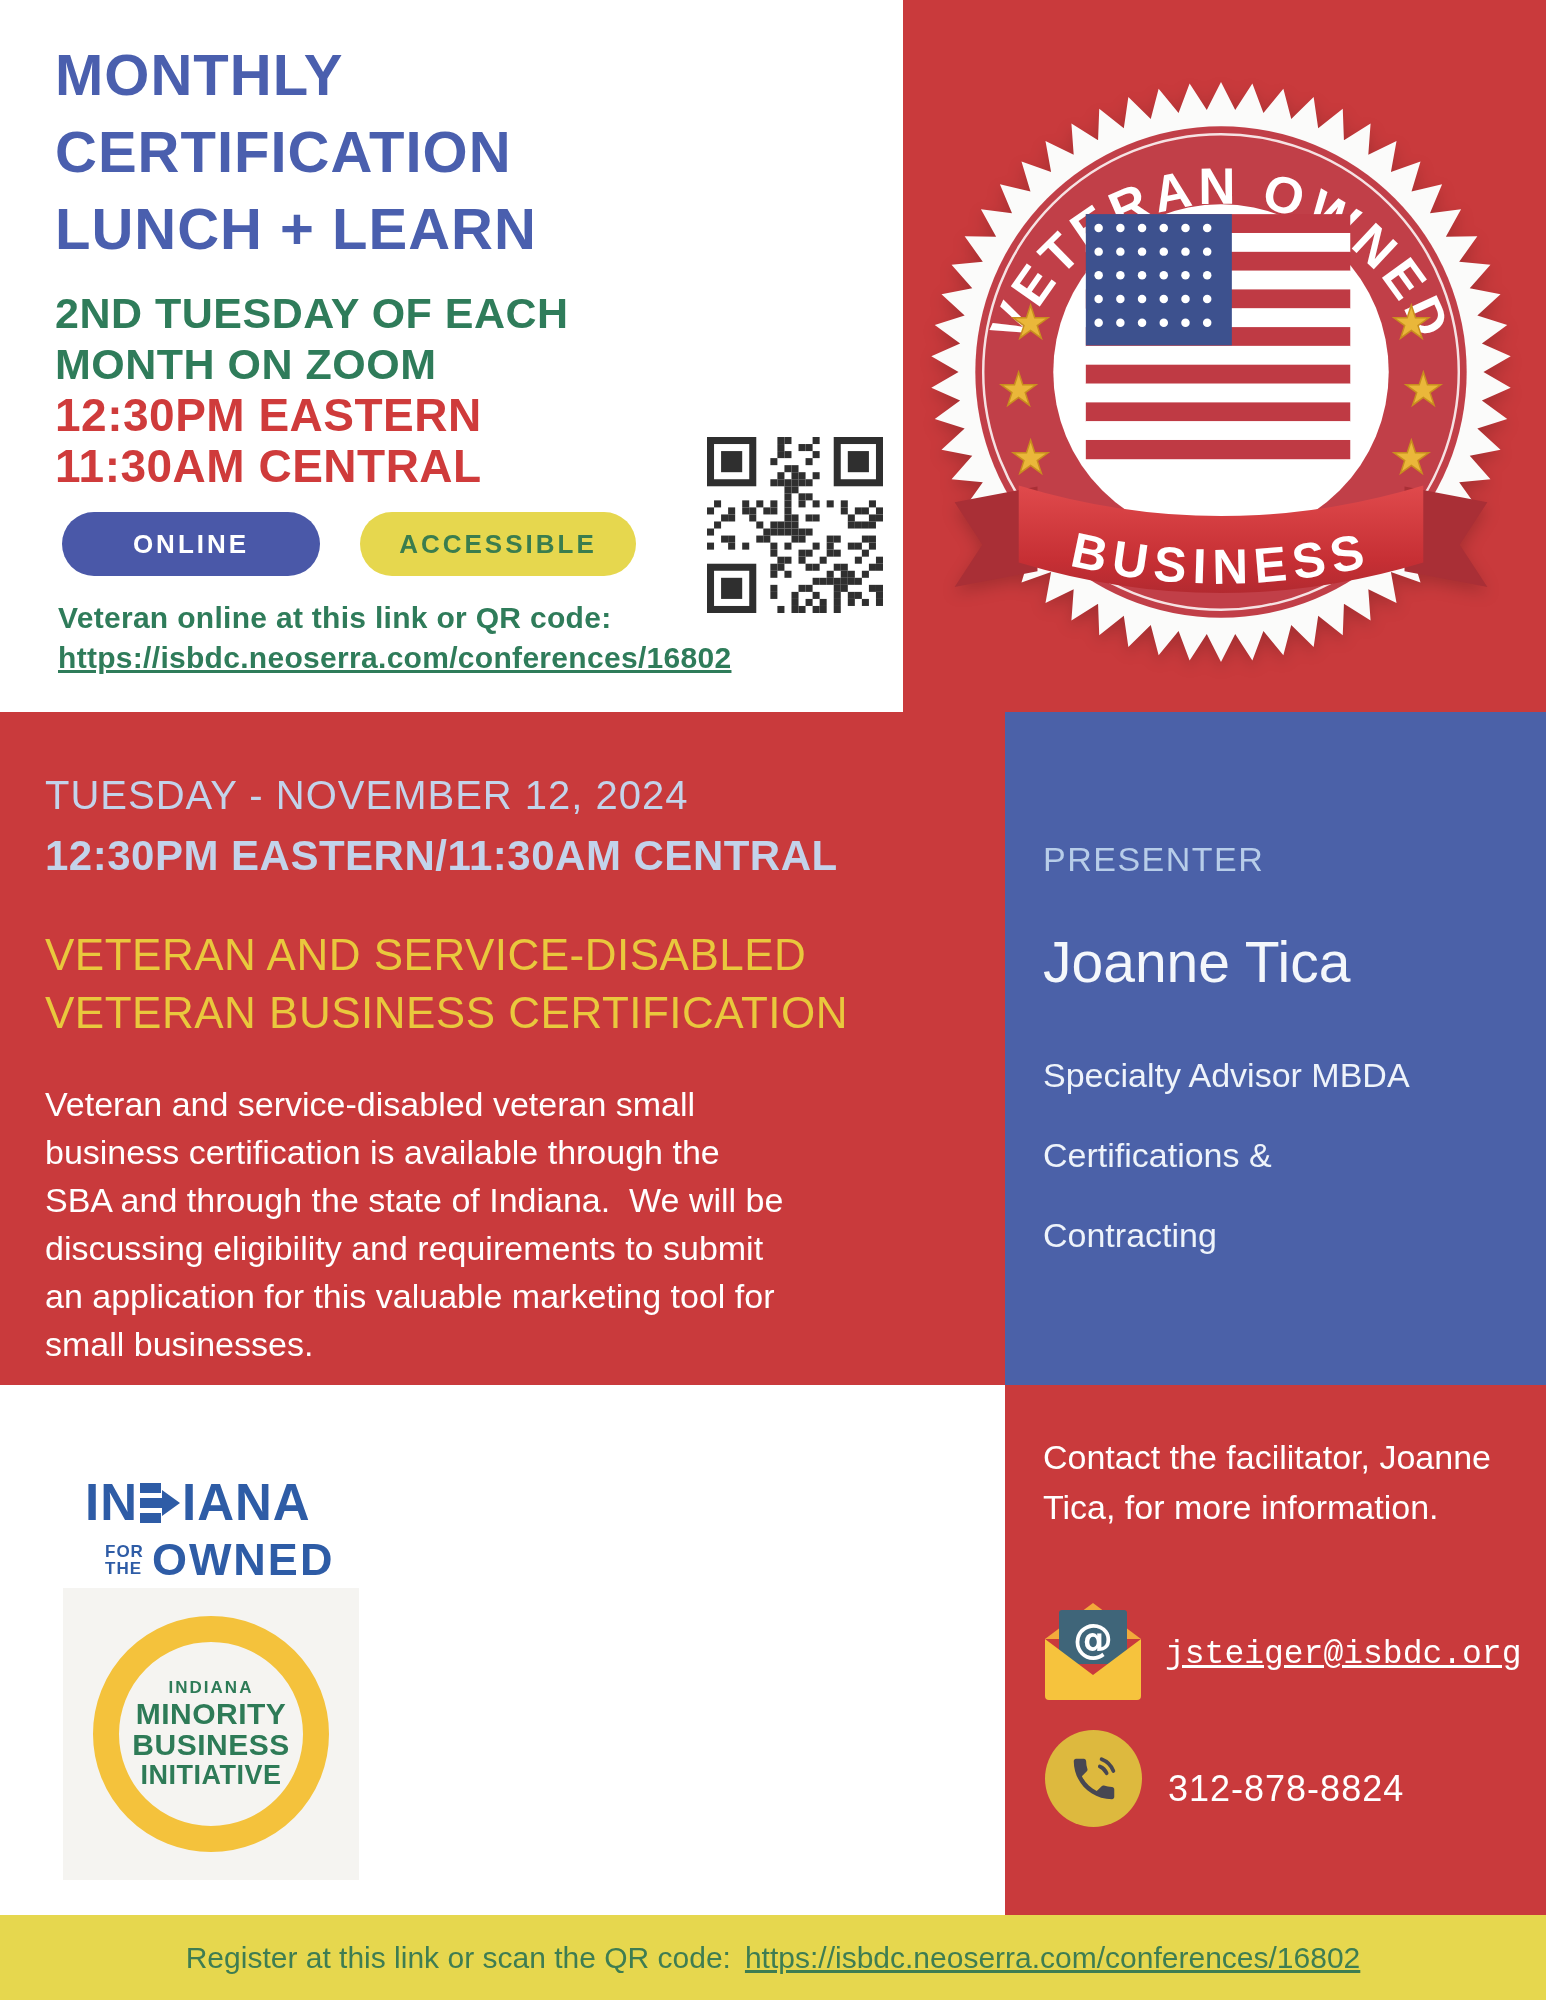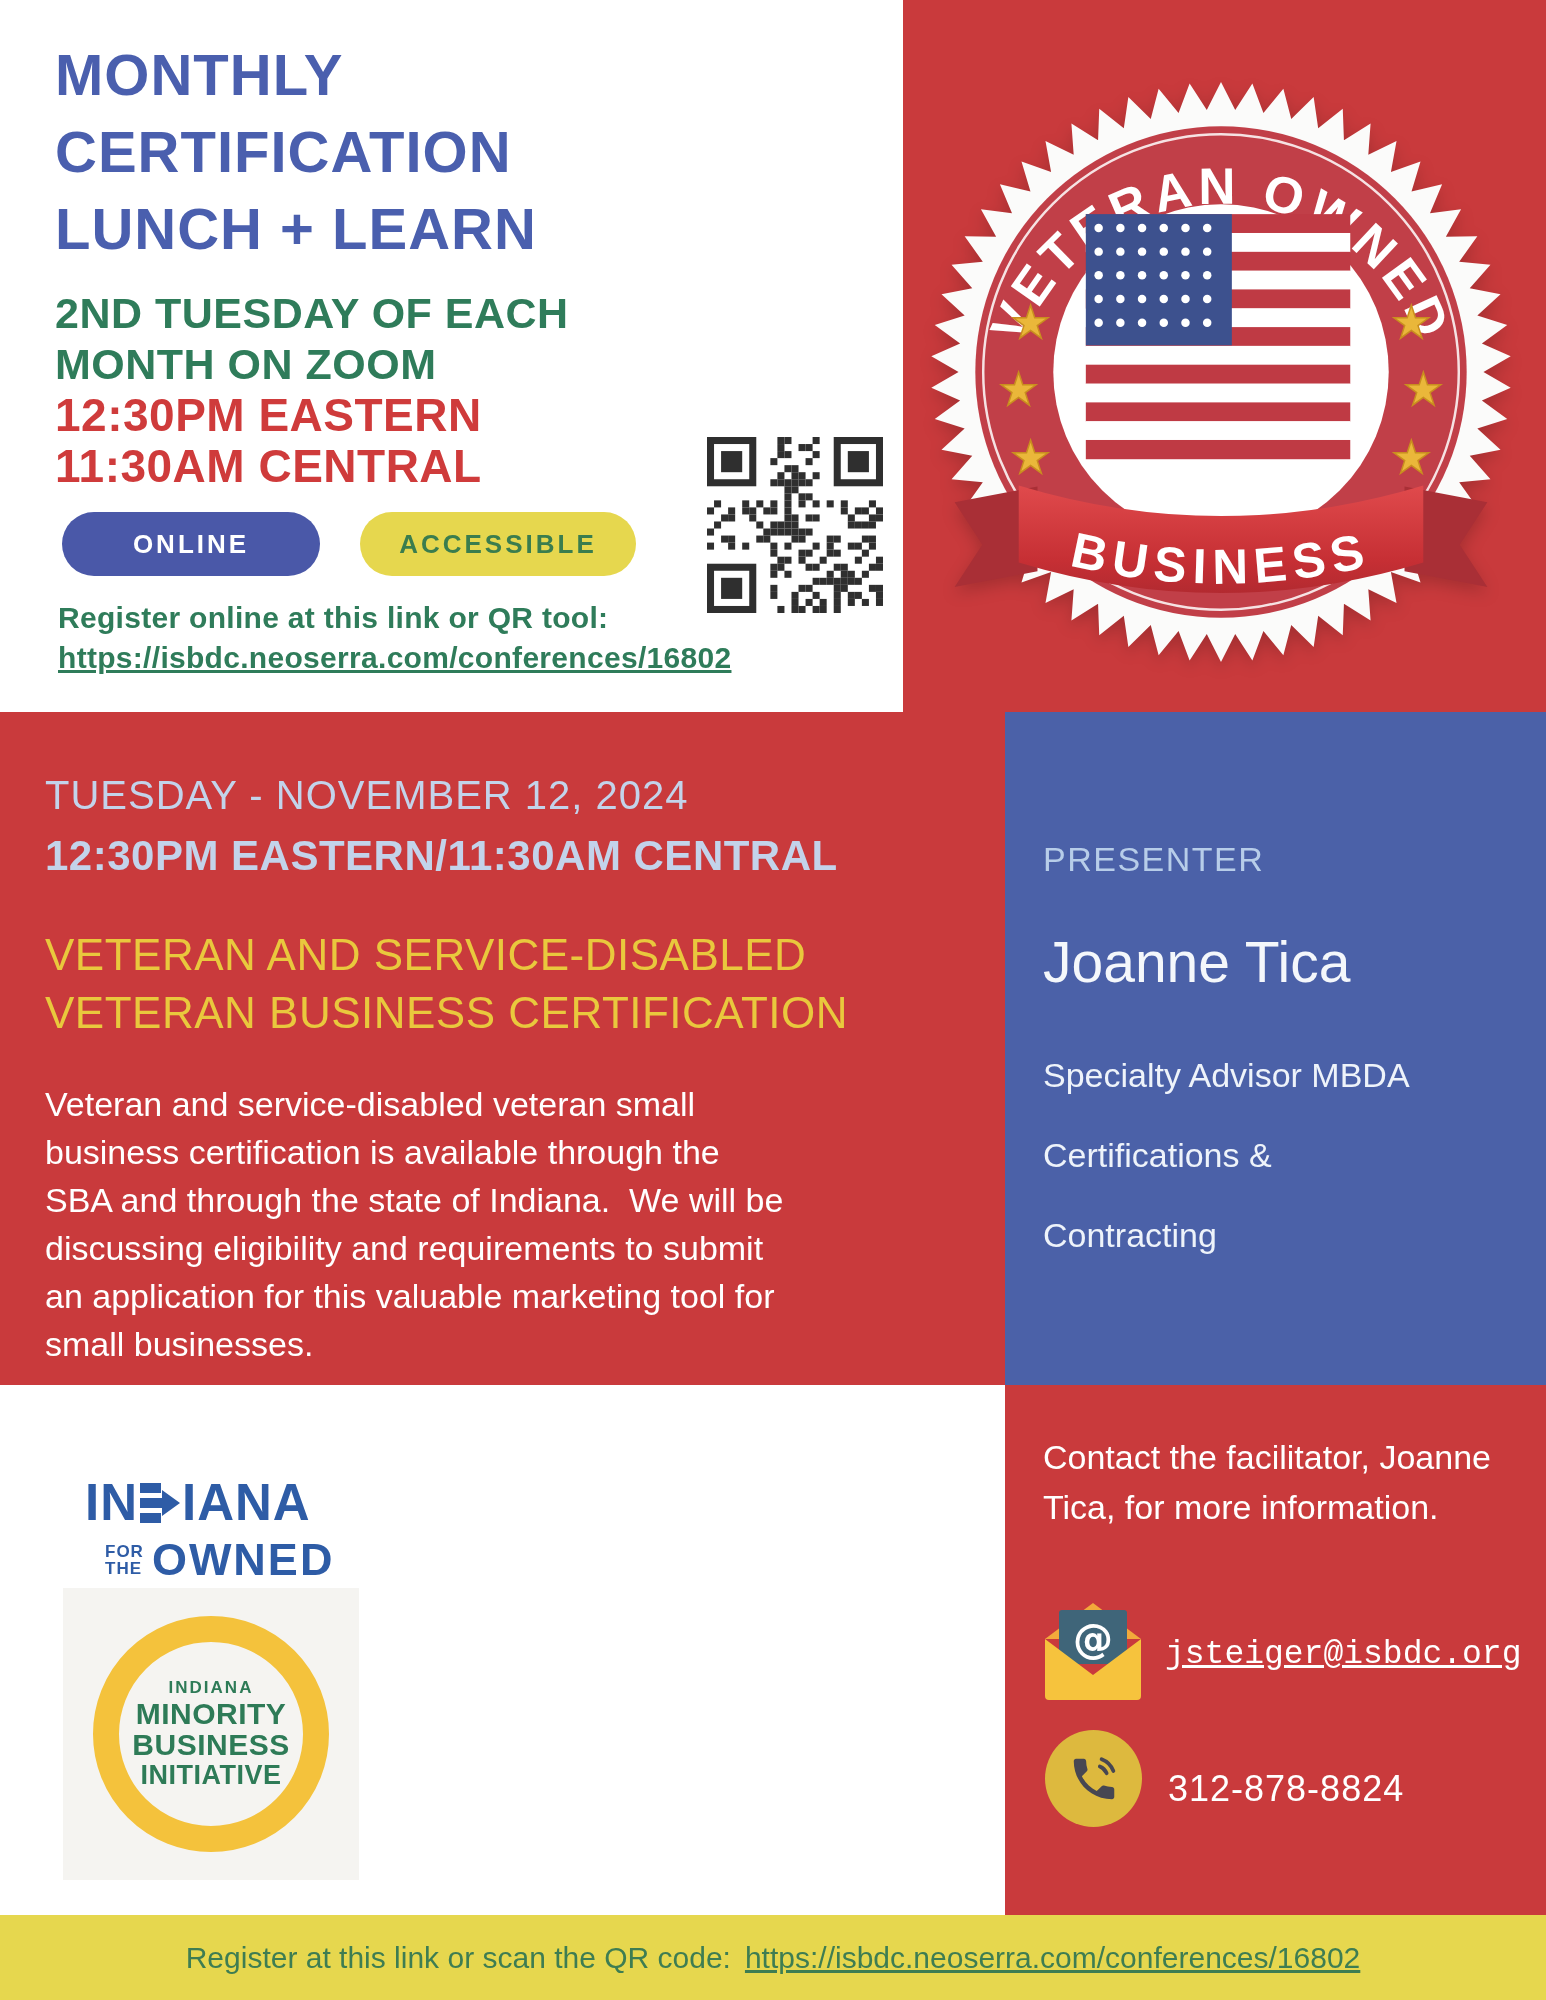--- a/index.html
+++ b/index.html
@@ -98,21 +98,21 @@
     </div>
     <div class="time-block">
       <div class="time-line">12:30PM EASTERN</div>
       <div class="time-line">11:30AM CENTRAL</div>
     </div>
     <div class="pill-row">
       <div class="pill pill-online">ONLINE</div>
       <div class="pill pill-accessible">ACCESSIBLE</div>
     </div>
     <div class="register-block">
-      <div class="register-line">Register online at this link or QR tool:</div>
+      <div class="register-line">Veteran online at this link or QR code:</div>
       <a class="register-url" href="#" style="color:var(--green);">https://isbdc.neoserra.com/conferences/16802</a>
     </div>
     <svg class="qr" id="qr-svg" width="176" height="176" viewBox="0 0 175 175">
         <rect x="0" y="0" width="175" height="175" fill="#ffffff"></rect>
         <rect x="70" y="0" width="7" height="7" fill="#2f2f2f"></rect>
         <rect x="77" y="0" width="7" height="7" fill="#2f2f2f"></rect>
         <rect x="105" y="0" width="7" height="7" fill="#2f2f2f"></rect>
         <rect x="70" y="7" width="7" height="7" fill="#2f2f2f"></rect>
         <rect x="91" y="7" width="7" height="7" fill="#2f2f2f"></rect>
         <rect x="98" y="7" width="7" height="7" fill="#2f2f2f"></rect>

